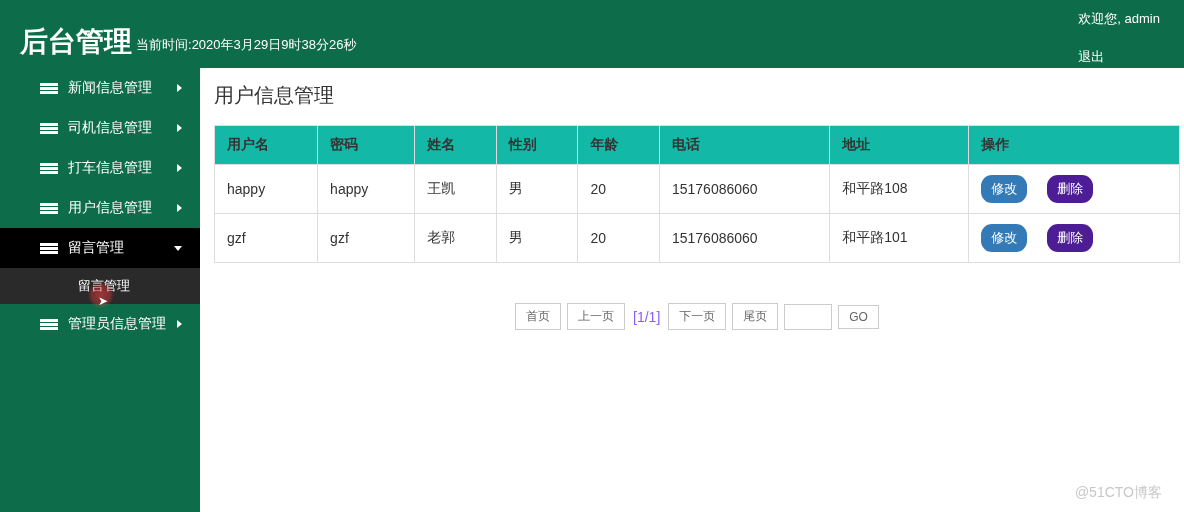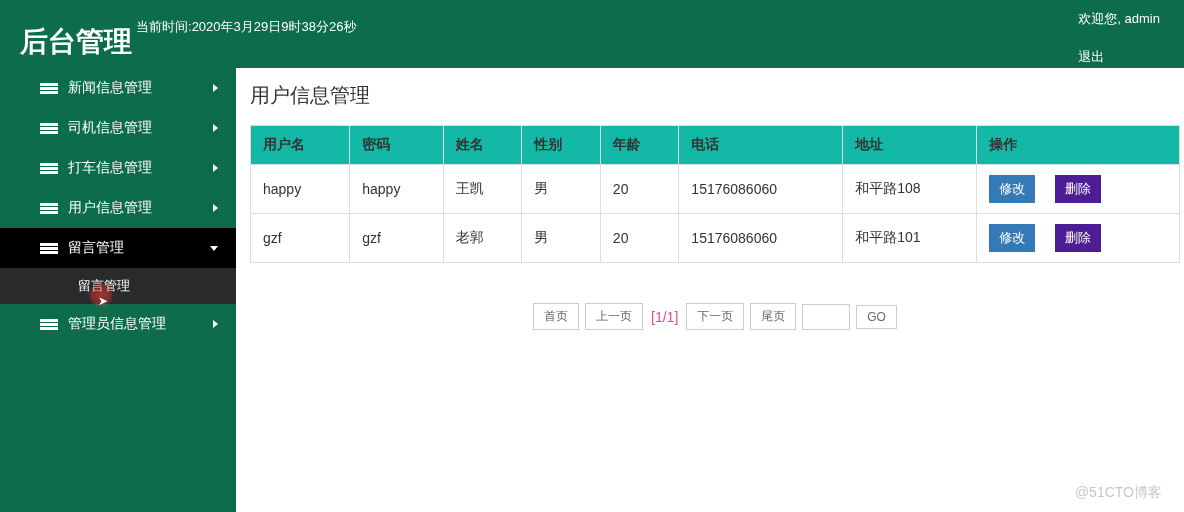--- a/index.html
+++ b/index.html
@@ -1,45 +1,45 @@
 <!DOCTYPE html>
 <html><head>
 <meta charset="utf-8">
 <style>
 * { margin: 0; padding: 0; box-sizing: border-box; }
 body { font-family: "Microsoft YaHei", Arial, sans-serif; font-size: 14px; background: #fff; width: 1184px; height: 512px; overflow: hidden; position: relative; }
 .header { background: #0d6d4a; height: 68px; color: #fff; display: flex; align-items: flex-end; padding: 0 20px 12px 20px; position: relative; }
 .header-title { font-size: 28px; font-weight: bold; line-height: 1; }
-.header-time { font-size: 13px; margin-left: 4px; margin-bottom: 20px; }
+.header-time { font-size: 13px; margin-left: 4px; margin-bottom: 2px; }
 .header-right { position: absolute; right: 24px; top: 10px; font-size: 13px; display: flex; gap: 20px; flex-direction: column; }
 .header-right span { cursor: pointer; }
 .layout { display: flex; height: calc(512px - 68px); }
-.sidebar { width: 236px; background: #0d6d4a; }
+.sidebar { width: 200px; background: #0d6d4a; }
 .menu-item { height: 40px; display: flex; align-items: center; padding: 0 16px 0 40px; color: #fff; font-size: 14px; cursor: pointer; position: relative; }
 .menu-item .stack-icon { position: absolute; left: 40px; width: 18px; }
 .menu-item .stack-icon::before { content: ""; display: block; position: absolute; left: 0; width: 18px; height: 3px; background: #fff; top: -5px; box-shadow: 0 4px 0 #fff, 0 8px 0 #fff; }
 .menu-item .label { margin-left: 28px; }
 .menu-item .arrow { position: absolute; right: 18px; width: 0; height: 0; border-top: 4px solid transparent; border-bottom: 4px solid transparent; border-left: 5px solid #fff; }
 .menu-item.expanded { background: #000; }
 .menu-item.expanded .arrow { border-left: 4px solid transparent; border-right: 4px solid transparent; border-top: 5px solid #fff; border-bottom: none; }
 .submenu { background: #2a2a2a; }
 .submenu-item { height: 36px; display: flex; align-items: center; padding-left: 78px; color: #fff; font-size: 13px; cursor: pointer; position: relative; }
 .cursor-spot { position: absolute; left: 88px; top: 14px; width: 26px; height: 26px; border-radius: 50%; background: radial-gradient(circle, rgba(255,60,60,0.55) 0%, rgba(255,60,60,0.35) 50%, rgba(255,60,60,0) 72%); pointer-events: none; }
 .cursor-arrow { position: absolute; left: 98px; top: 26px; font-size: 12px; color: #fff; pointer-events: none; }
 .content { flex: 1; padding: 14px 4px 14px 14px; }
 .page-title { font-size: 20px; margin-bottom: 16px; color: #333; }
 table { width: 100%; border-collapse: collapse; }
 th, td { border: 1px solid #ddd; padding: 10px 12px; text-align: left; font-size: 14px; color: #333; }
 th { background: #14b8a6; font-weight: bold; }
-.btn { display: inline-block; padding: 5px 10px; border-radius: 0; color: #fff; font-size: 13px; cursor: pointer; border: none; }
+.btn { display: inline-block; padding: 5px 10px; border-radius: 11px; color: #fff; font-size: 13px; cursor: pointer; border: none; }
 .btn-edit { background: #337ab7; }
 .btn-del { background: #4c1d95; margin-left: 16px; }
 .pagination { display: flex; justify-content: center; align-items: center; gap: 6px; margin-top: 40px; }
 .pg-btn { border: 1px solid #ccc; background: #fff; padding: 4px 10px; font-size: 12px; cursor: pointer; color: #666; }
-.pg-info { font-size: 14px; color: #ec4899; margin: 0 2px; }
+.pg-info { font-size: 14px; color: #8b5cf6; margin: 0 2px; }
 .pg-input { width: 48px; height: 26px; border: 1px solid #ccc; padding: 0 4px; }
 .watermark { position: absolute; right: 22px; bottom: 10px; color: #c8c8c8; font-size: 14px; margin-left: 8px; }
 </style>
 </head>
 <body>
 
 <div class="header">
   <span class="header-title">后台管理</span>
   <span class="header-time">
     <span>当前时间:</span><span>2020年3月29日9时38分26秒</span>

